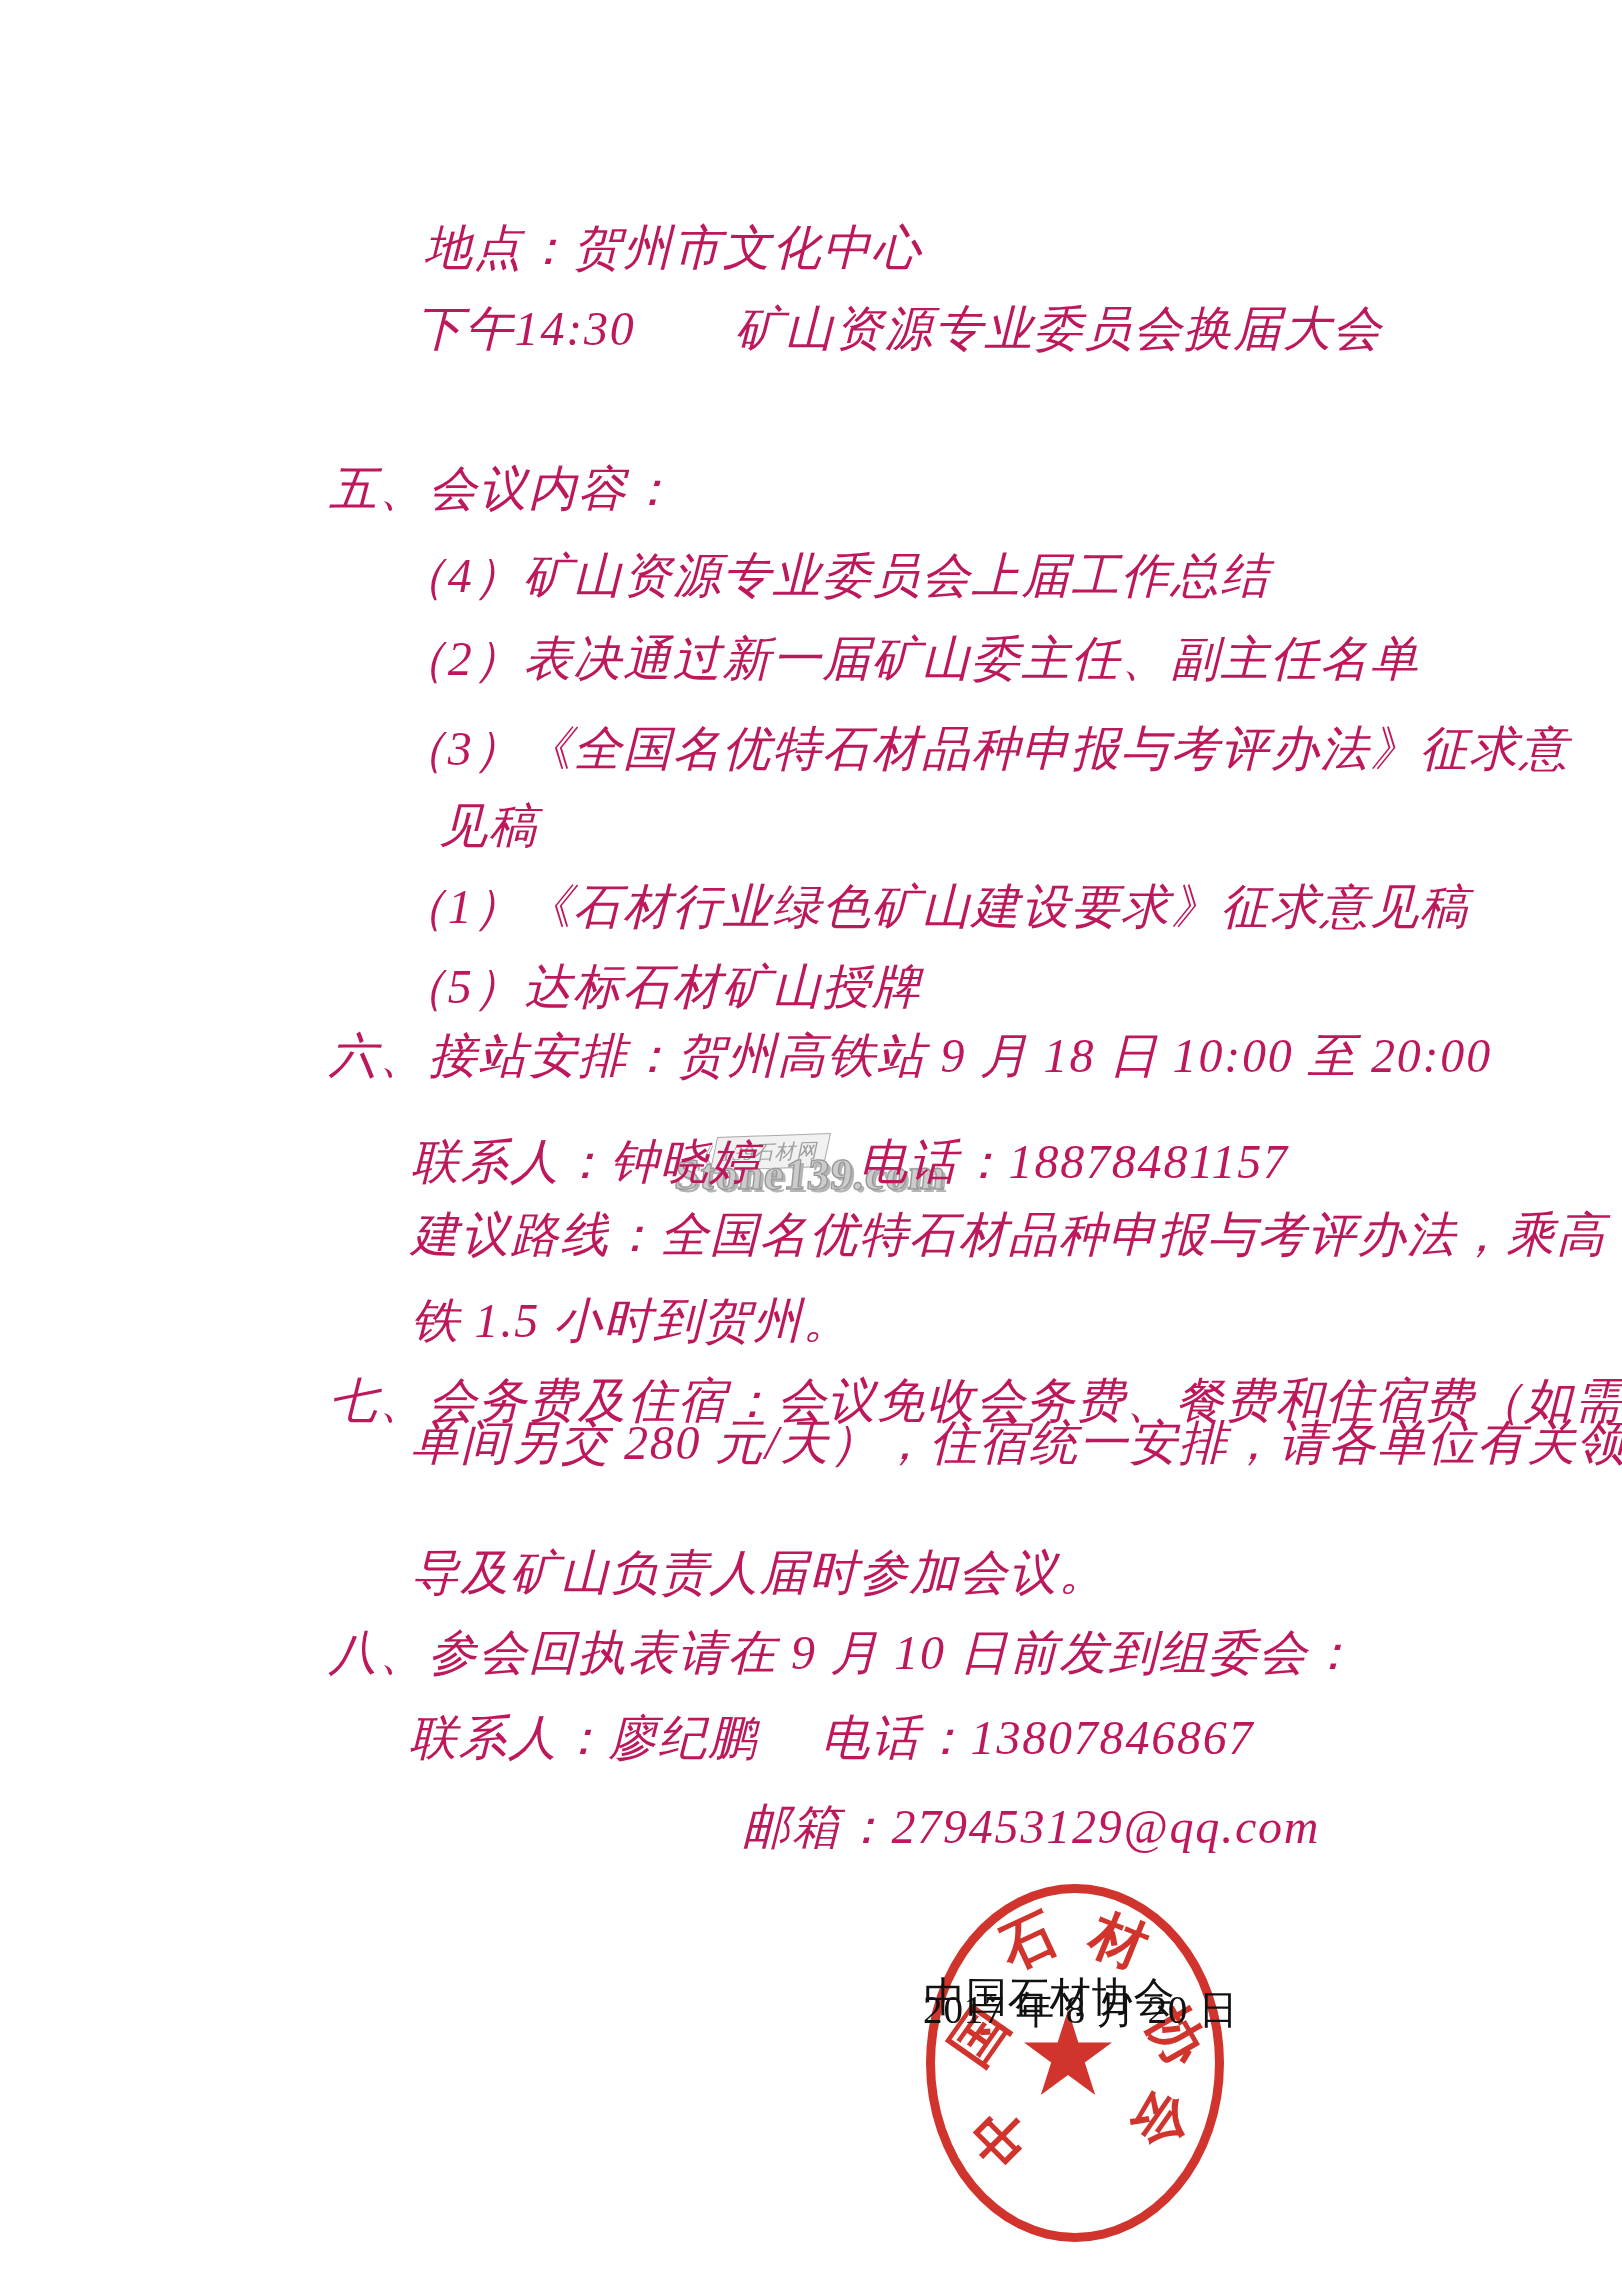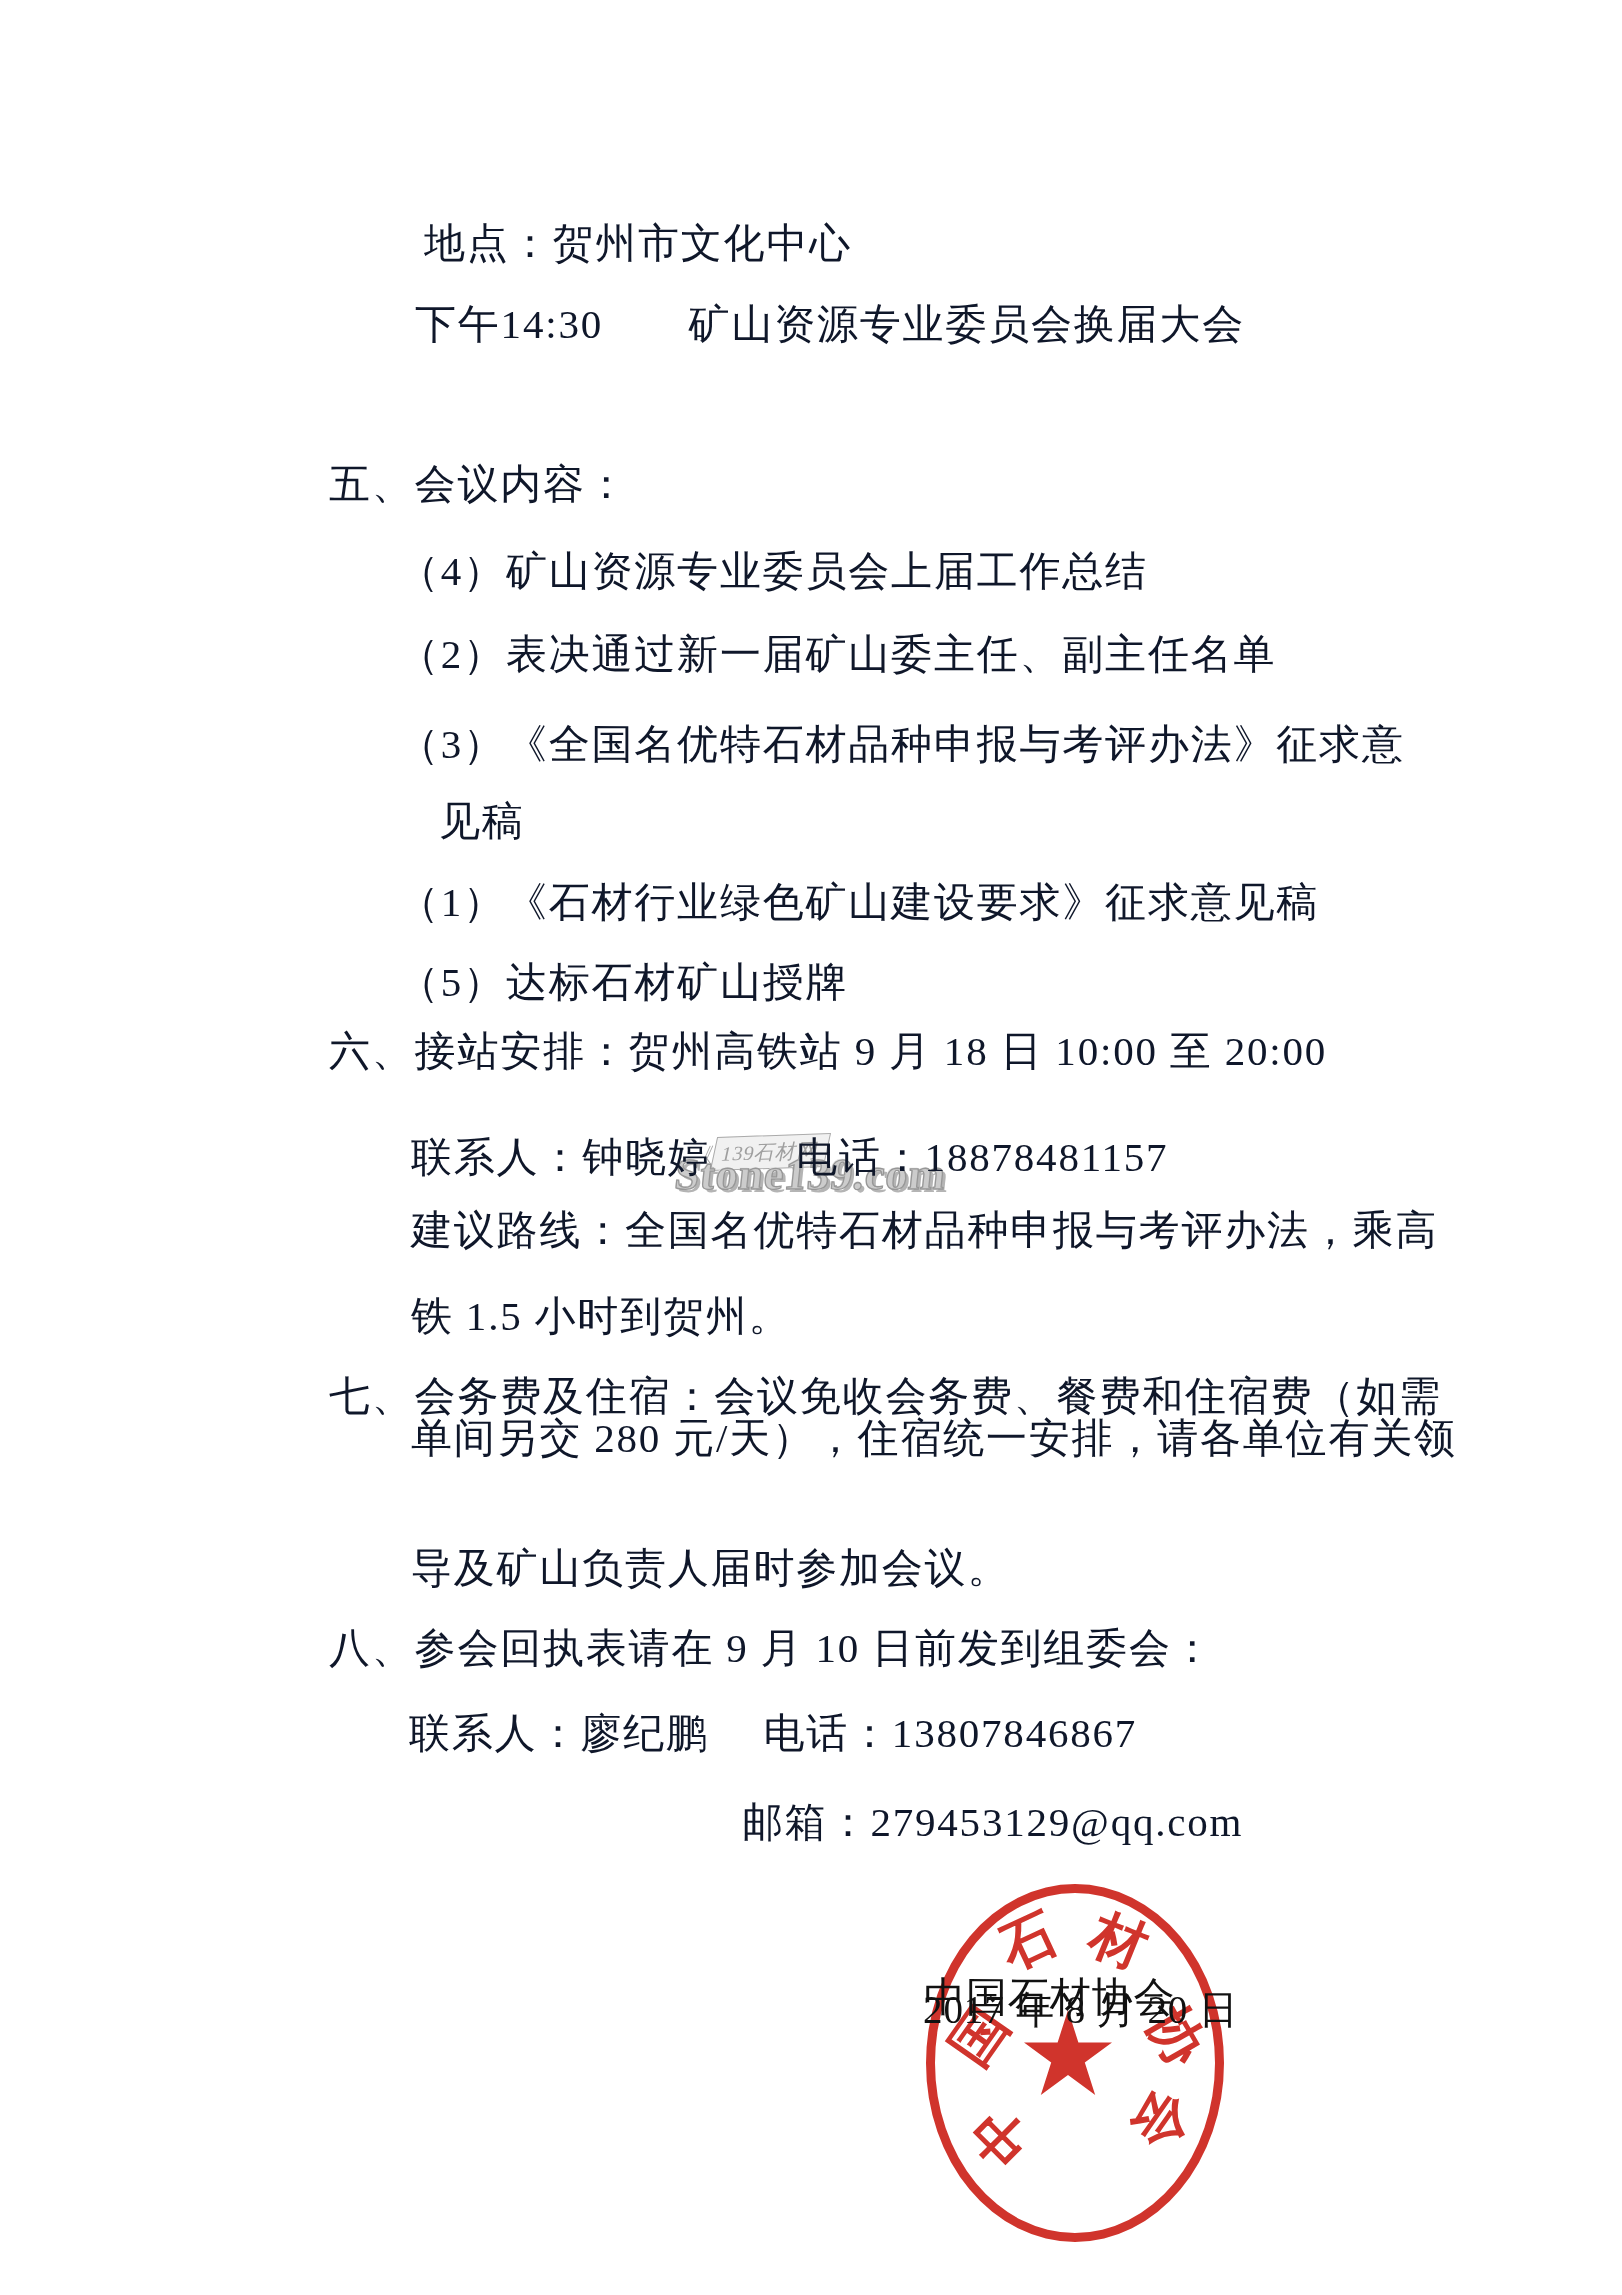--- a/index.html
+++ b/index.html
@@ -6,25 +6,26 @@
   .page{
     position:relative;
     width:1623px;height:2295px;
     background:#ffffff;
     overflow:hidden;
     font-family:"Liberation Serif","DejaVu Serif",serif;
   }
   .ln{
     position:absolute;
     white-space:pre;
-    font-size:41px;
+    font-size:48px;
     letter-spacing:1.8px;
-    color:#0f172a;
+    color:#be185d;
     z-index:3;
     line-height:1.15;
+    font-style:italic;
   }
   
   .wm-bracket{
     position:absolute;left:689px;top:1142px;
     font-size:26.5px;color:#a8a8a8;z-index:2;
     transform:rotate(-12deg) skewX(-10deg);
   }
   .wm-badge{
     position:absolute;left:714px;top:1135px;
     font-size:20.3px;color:#9f9f9f;

